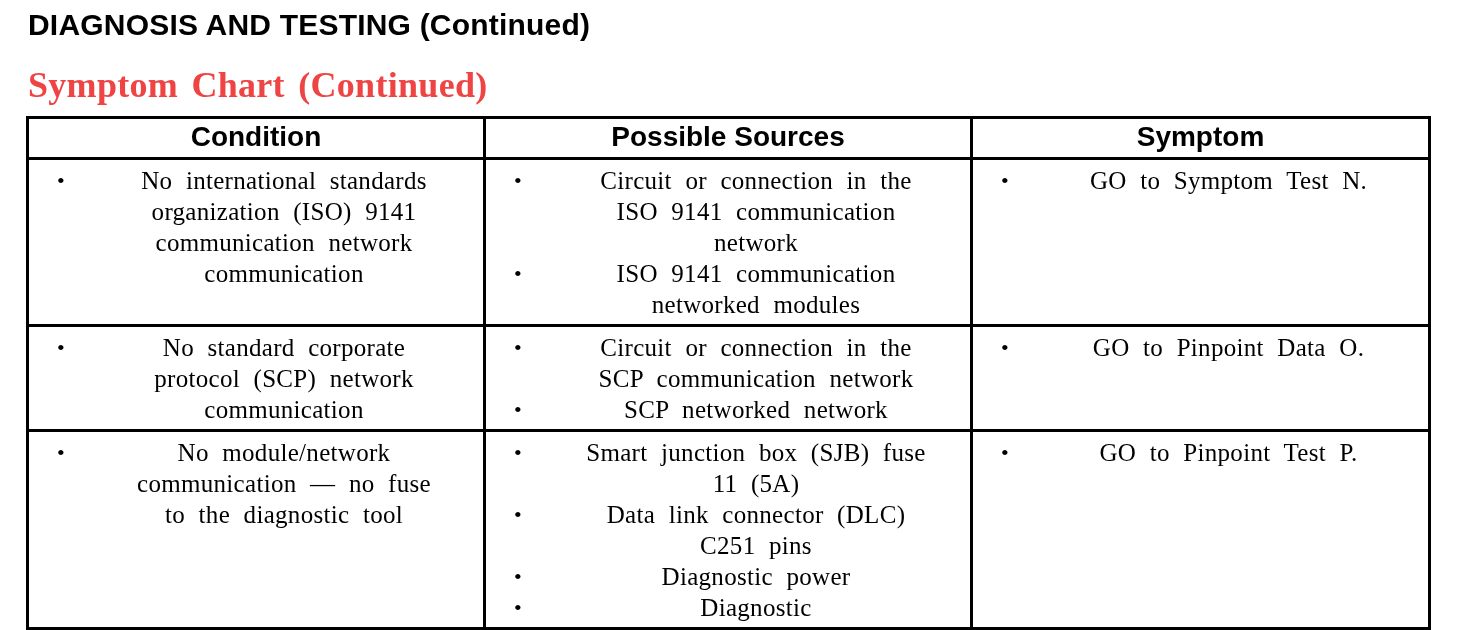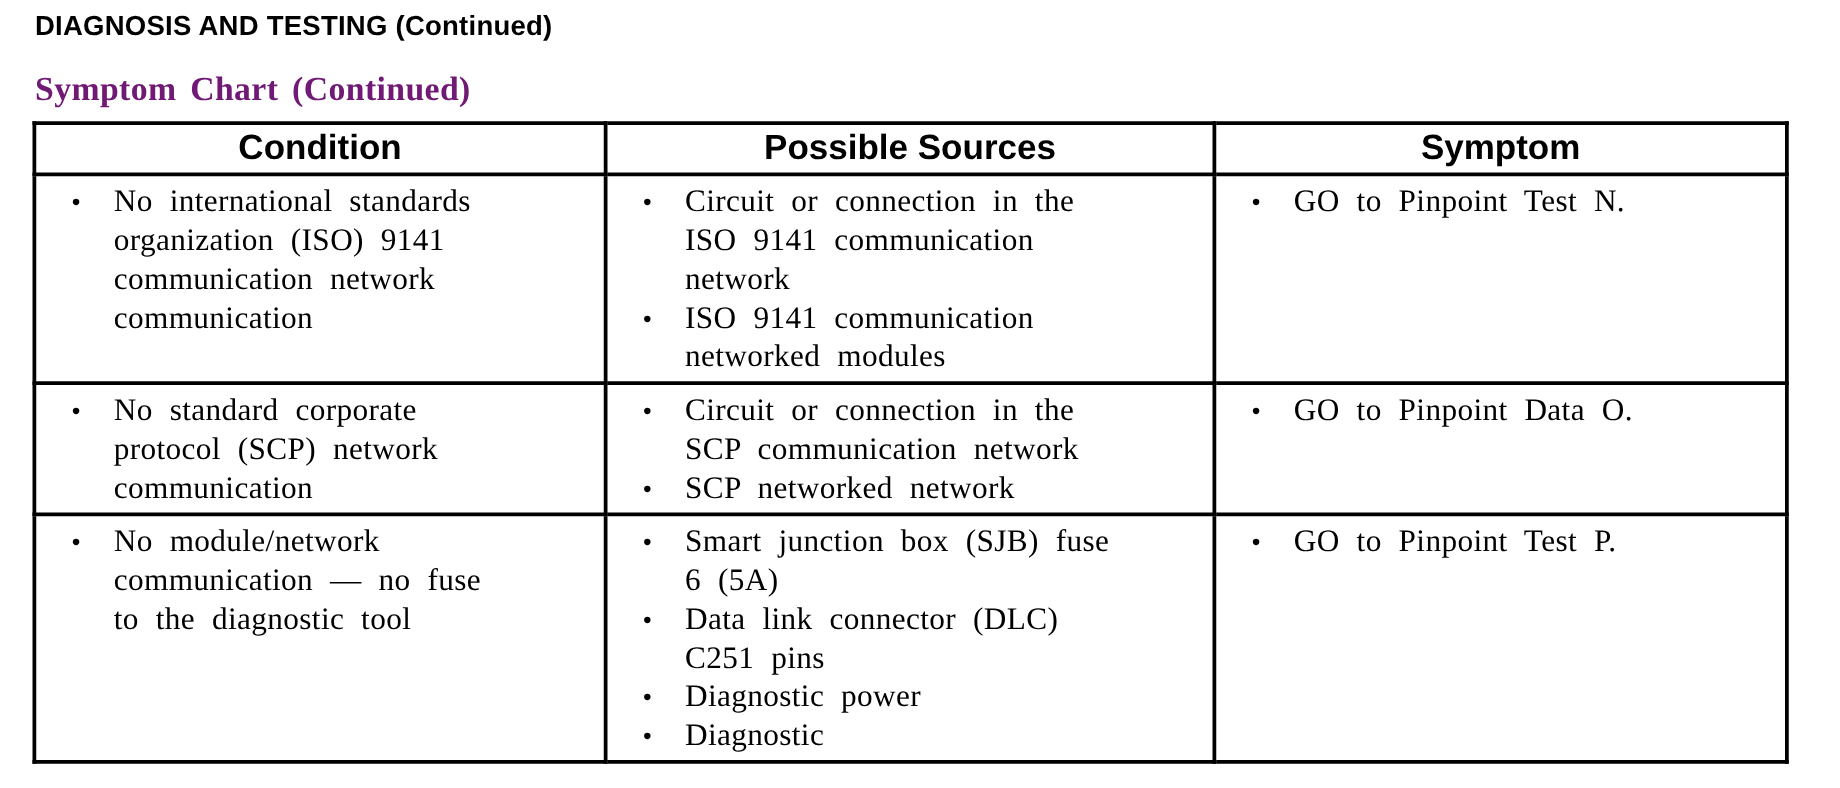--- a/index.html
+++ b/index.html
@@ -13,33 +13,33 @@
   .page {
     position: relative;
     width: 1472px;
     height: 630px;
     background: #ffffff;
     color: #000000;
   }
   .doc-title {
     font-family: "Liberation Sans", sans-serif;
     font-weight: bold;
-    font-size: 22px;
+    font-size: 30px;
     letter-spacing: 0.2px;
     margin: 8px 0 0 28px;
     color: #000;
   }
   .doc-subtitle {
     font-family: "Liberation Serif", serif;
     font-weight: bold;
-    font-size: 27px;
+    font-size: 36px;
     margin: 22px 0 0 28px;
     letter-spacing: 0.3px;
     word-spacing: 4px;
-    color: #701a75;
+    color: #ef4444;
   }
   table.symptom-chart {
     border-collapse: collapse;
     table-layout: fixed;
     margin: 10px 4px 0 26px;
     width: 1402px;
   }
   table.symptom-chart col.col-condition { width: 457px; }
   table.symptom-chart col.col-sources   { width: 487px; }
   table.symptom-chart col.col-action    { width: 458px; }
@@ -78,20 +78,21 @@
   .bullet-glyph {
     flex: 0 0 44px;
     font-size: 22px;
     line-height: 31px;
     padding-left: 10px;
     box-sizing: border-box;
   }
   .bullet-text {
     flex: 1 1 auto;
     white-space: pre-line;
+    text-align: center;
   }
 </style>
 </head>
 <body>
 
 <div class="page">
 
   <h1 class="doc-title">DIAGNOSIS AND TESTING (Continued)</h1>
   <h2 class="doc-subtitle">Symptom Chart (Continued)</h2>
 
@@ -134,21 +135,21 @@
               <span class="bullet-glyph">•</span>
               <span class="bullet-text">ISO 9141 communication
 networked modules</span>
             </div>
           </div>
         </td>
         <td>
           <div class="cell-inner">
             <div class="bullet-item">
               <span class="bullet-glyph">•</span>
-              <span class="bullet-text">GO to Pinpoint Test N.</span>
+              <span class="bullet-text">GO to Symptom Test N.</span>
             </div>
           </div>
         </td>
       </tr>
 
       <tr class="body-row-2">
         <td>
           <div class="cell-inner">
             <div class="bullet-item">
               <span class="bullet-glyph">•</span>
@@ -190,21 +191,21 @@
 communication — no fuse
 to the diagnostic tool</span>
             </div>
           </div>
         </td>
         <td>
           <div class="cell-inner">
             <div class="bullet-item">
               <span class="bullet-glyph">•</span>
               <span class="bullet-text">Smart junction box (SJB) fuse
-6 (5A)</span>
+11 (5A)</span>
             </div>
             <div class="bullet-item">
               <span class="bullet-glyph">•</span>
               <span class="bullet-text">Data link connector (DLC)
 C251 pins</span>
             </div>
             <div class="bullet-item">
               <span class="bullet-glyph">•</span>
               <span class="bullet-text">Diagnostic power</span>
             </div>

